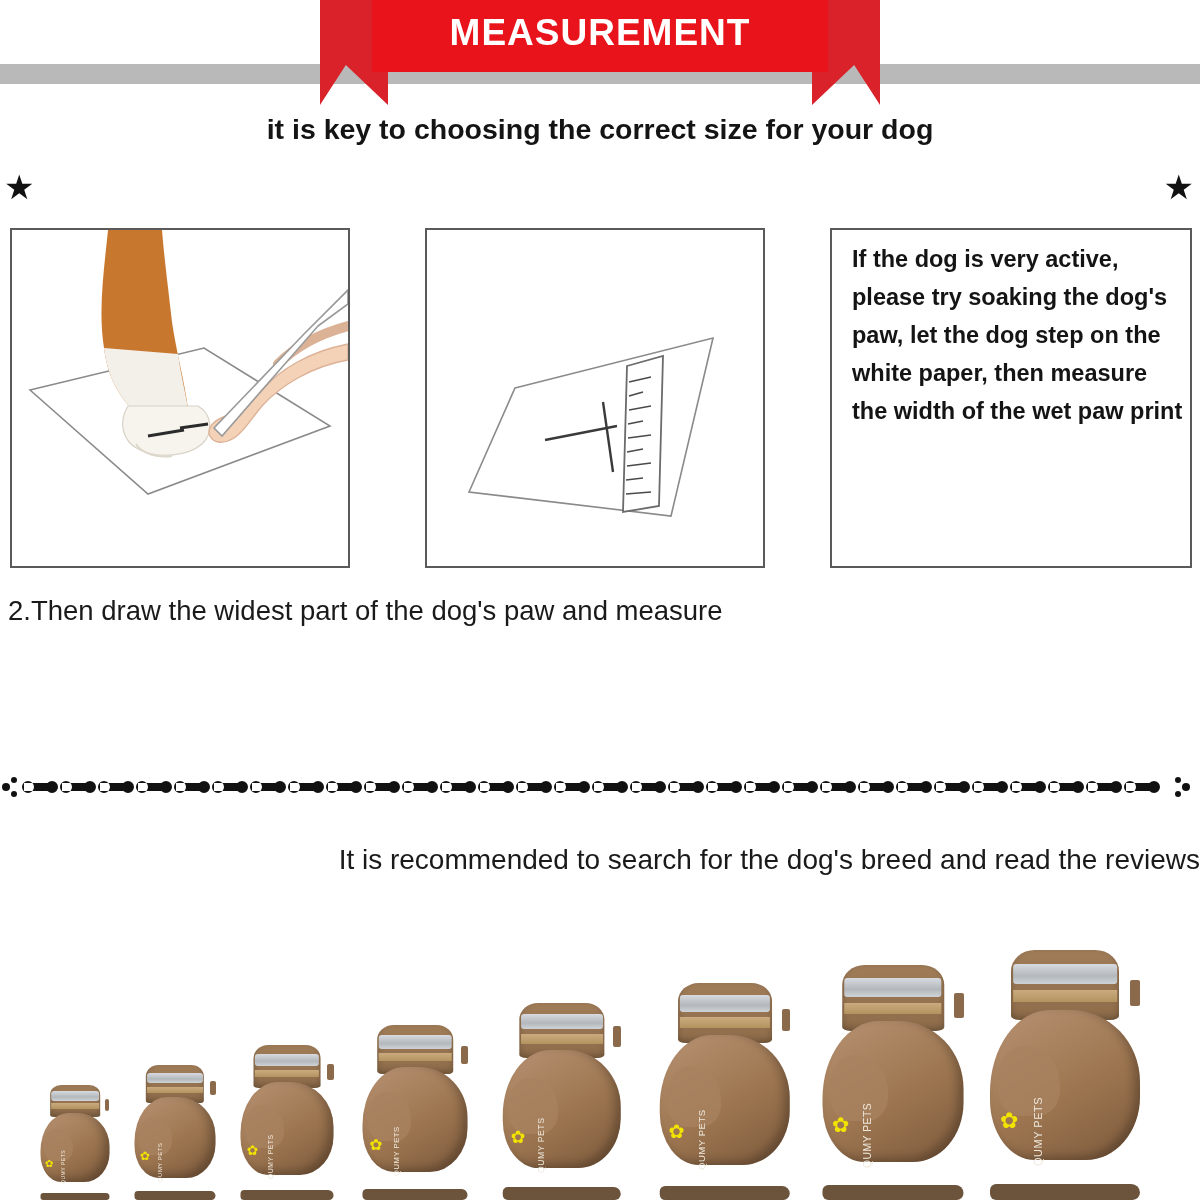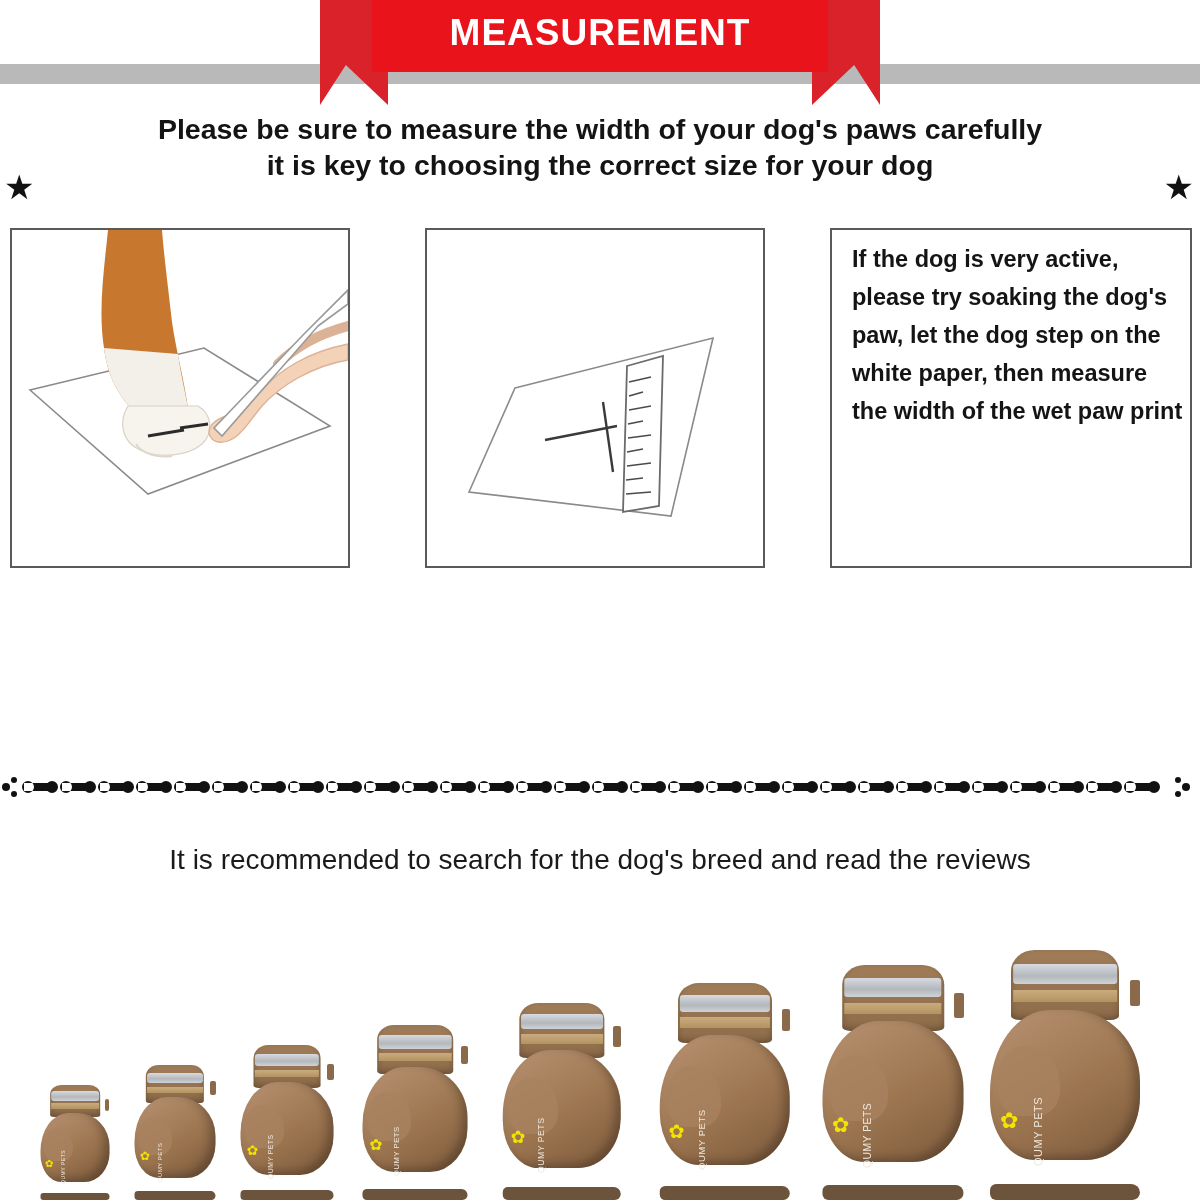--- a/index.html
+++ b/index.html
@@ -144,21 +144,21 @@
     line-height: 30px;
     font-family: "DejaVu Sans", sans-serif;
   }
 
   
   .recommend {
     position: absolute;
     left: 0;
     top: 840px;
     width: 1200px;
-    text-align: center;
+    text-align: right;
     font-size: 28px;
     line-height: 1.45;
     color: #1a1a1a;
     font-family: "Liberation Sans", sans-serif;
   }
 
   
   .boots-row {
     position: absolute;
     left: 0;
@@ -241,21 +241,20 @@
   <div class="banner-grey"></div>
   <div class="ribbon">
     <div class="ribbon-tail-l"></div>
     <div class="ribbon-tail-r"></div>
     <div class="ribbon-main"></div>
     <div class="ribbon-text">MEASUREMENT</div>
   </div>
 </div>
 
 <div class="headline">
-  <div>Please be sure to measure the width of your dog's paws carefully</div>
   <div>it is key to choosing the correct size for your dog</div>
 </div>
 <div class="star star-l">★</div>
 <div class="star star-r">★</div>
 
 <div class="panel panel-1">
   <svg width="100%" height="100%" viewBox="0 0 336 336">
 
     <polygon points="18,160 192,118 318,196 136,264" fill="#ffffff" stroke="#8a8a8a" stroke-width="1.6"></polygon>
 
@@ -293,20 +292,21 @@
       <line x1="199" y1="250" x2="216" y2="248"></line>
       <line x1="199" y1="264" x2="224" y2="262"></line>
     </g>
   </svg>
 </div>
 
 <div class="panel panel-3"></div>
 <div class="panel-3-text">If the dog is very active, please try soaking the dog's paw, let the dog step on the white paper, then measure the width of the wet paw print</div>
 
 <div class="steps">
+  <div>2.Then draw the widest part of the dog's paw and measure</div>
 </div>
 
 <div class="bone-divider">
   <svg width="1200" height="30" viewBox="0 0 1200 30">
     <g fill="#111111">
       <circle cx="6" cy="15" r="4"></circle>
       <circle cx="14" cy="8" r="3"></circle>
       <circle cx="14" cy="22" r="3"></circle>
       <g id="bonegroup">
 

